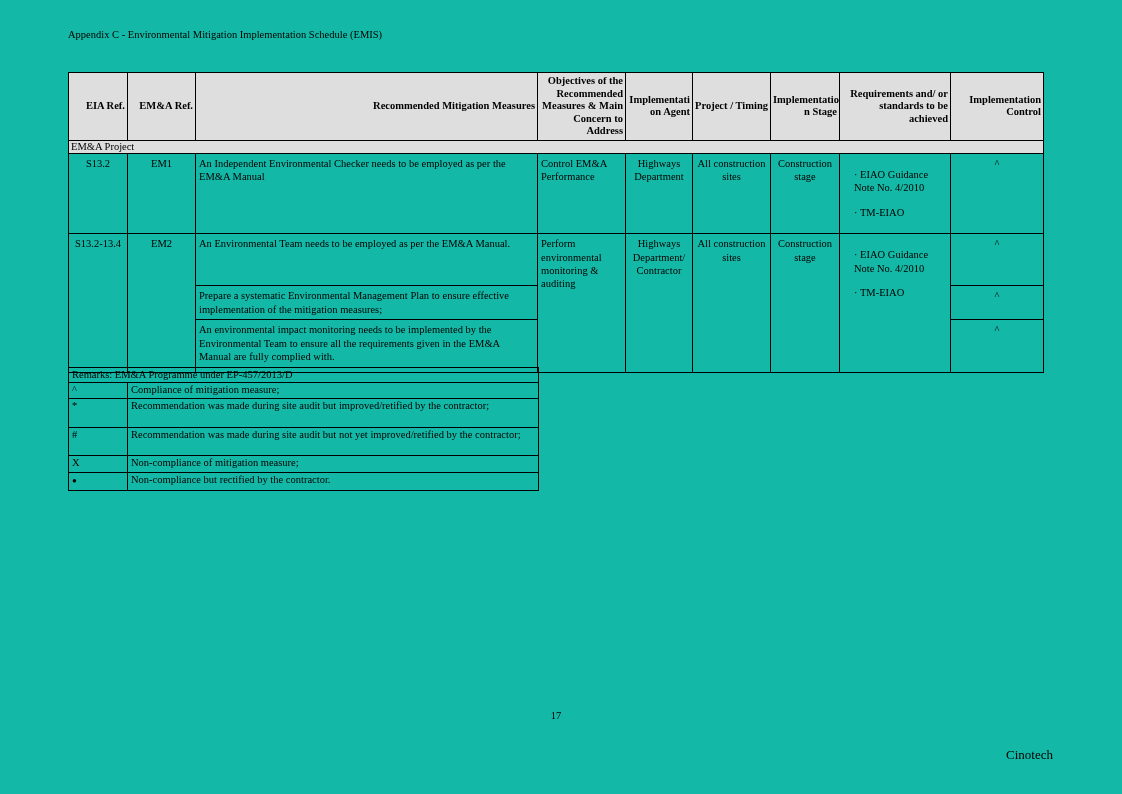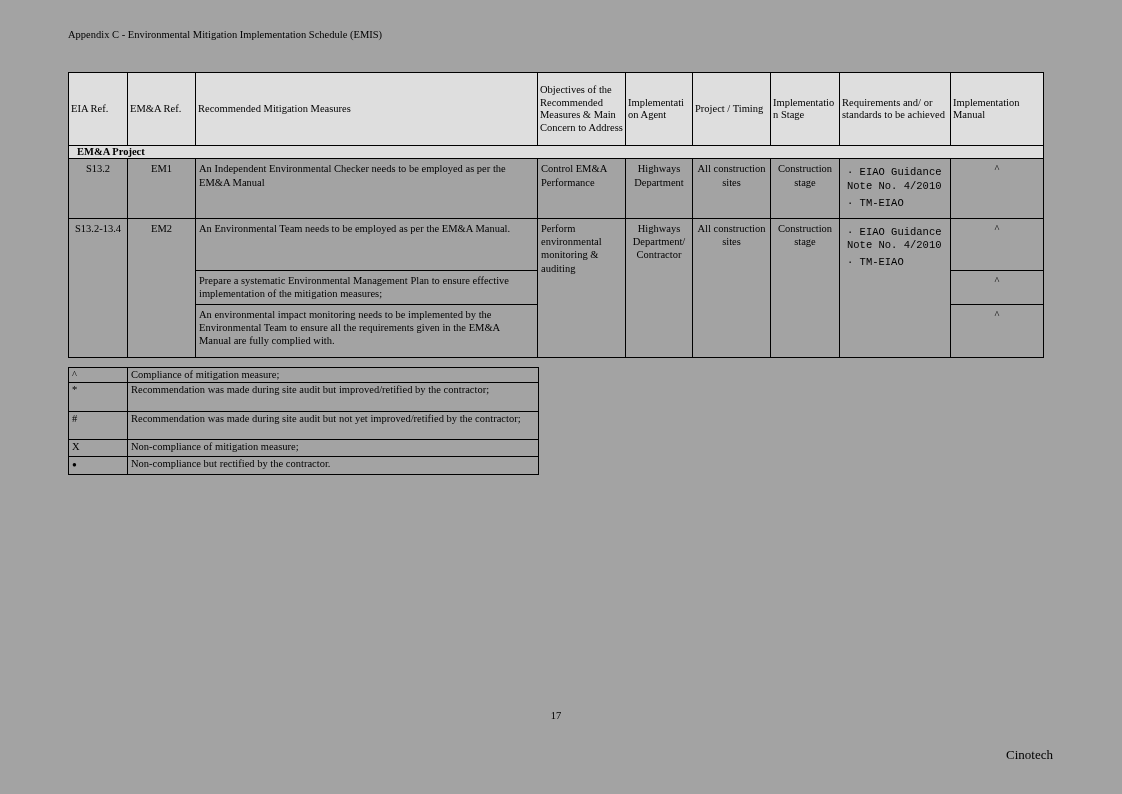--- a/index.html
+++ b/index.html
@@ -2,55 +2,55 @@
 <html style="--header-bg: #dedede; --border-c: #000000;"><head>
 <meta charset="utf-8">
 <style>
   :root { --header-bg: #dedede; --border-c: #000000; }
   * { box-sizing: border-box; }
   html,body { margin:0; padding:0; background:#888; }
   .page {
     position: relative;
     width: 1122px; height: 794px;
     margin: 0 auto;
-    background: #a3a3a3;
+    background: #14b8a6;
     font-family: "Liberation Serif", "DejaVu Serif", serif;
     color: #000;
   }
   .title {
     position: absolute; left: 68px; top: 28px;
     font-size: 10.5px; line-height: 13px;
   }
   table { border-collapse: collapse; table-layout: fixed; }
   .main-table { position: absolute; left: 68px; top: 72px; width: 975px; }
   .main-table th, .main-table td {
     border: 1px solid var(--border-c);
     font-size: 10.5px;
     line-height: 13.4px;
     padding: 3px 3px;
     vertical-align: top;
     overflow: hidden;
   }
   .main-table th {
     background: var(--header-bg);
-    font-weight: normal;
-    text-align: left;
+    font-weight: bold;
+    text-align: right;
     vertical-align: middle;
     line-height: 12.6px;
-    padding: 11px 2px;
+    padding: 2px 2px;
   }
   .section-row td {
     background: var(--header-bg);
-    font-weight: bold;
+    font-weight: normal;
     line-height: 11.5px;
-    padding: 0 8px;
+    padding: 0 2px;
   }
   .c-center { text-align: center; }
   .prewrap { white-space: pre-line; }
-  .req-item { margin: 4px; font-family: Liberation Mono, monospace; }
+  .req-item { margin: 11px; }
   .remarks-table { position: absolute; left: 68px; top: 367px; width: 470px; }
   .remarks-table td {
     border: 1px solid var(--border-c);
     font-size: 10.5px;
     line-height: 13.4px;
     padding: 0 3px 1px 3px;
     vertical-align: top;
     overflow: hidden;
   }
   .remarks-title-cell { line-height: 12px; }
@@ -88,21 +88,21 @@
         <th>EIA Ref.</th>
         <th>EM&amp;A Ref.</th>
         <th>Recommended Mitigation Measures</th>
         <th>Objectives of the Recommended Measures &amp; Main Concern to Address</th>
         <th class="prewrap">Implementati
 on Agent</th>
         <th>Project / Timing</th>
         <th class="prewrap">Implementatio
 n Stage</th>
         <th>Requirements and/ or standards to be achieved</th>
-        <th>Implementation Manual</th>
+        <th>Implementation Control</th>
       </tr>
       <tr class="section-row" style="height:13px">
         <td colspan="9">EM&amp;A Project</td>
       </tr>
       <tr style="height:43px">
         <td class="c-center">S13.2</td>
         <td class="c-center">EM1</td>
         <td>An Independent Environmental Checker needs to be employed as per the EM&amp;A Manual</td>
         <td>Control EM&amp;A Performance</td>
         <td class="c-center">Highways Department</td>
@@ -138,20 +138,23 @@
       </tr>
     </tbody>
   </table>
 
   <table class="remarks-table">
     <colgroup>
       <col style="width:59px">
         <col style="width:411px">
     </colgroup>
     <tbody>
+      <tr style="height:13px">
+        <td colspan="2" class="remarks-title-cell">Remarks: EM&amp;A Programme under EP-457/2013/D</td>
+      </tr>
       <tr style="height:14px">
         <td class="prewrap">^</td>
         <td class="prewrap">Compliance of mitigation measure;</td>
       </tr>
       <tr style="height:29px">
         <td class="prewrap">*</td>
         <td class="prewrap">Recommendation was made during site audit but improved/retified by the contractor;</td>
       </tr>
       <tr style="height:28px">
         <td class="prewrap">#</td>

